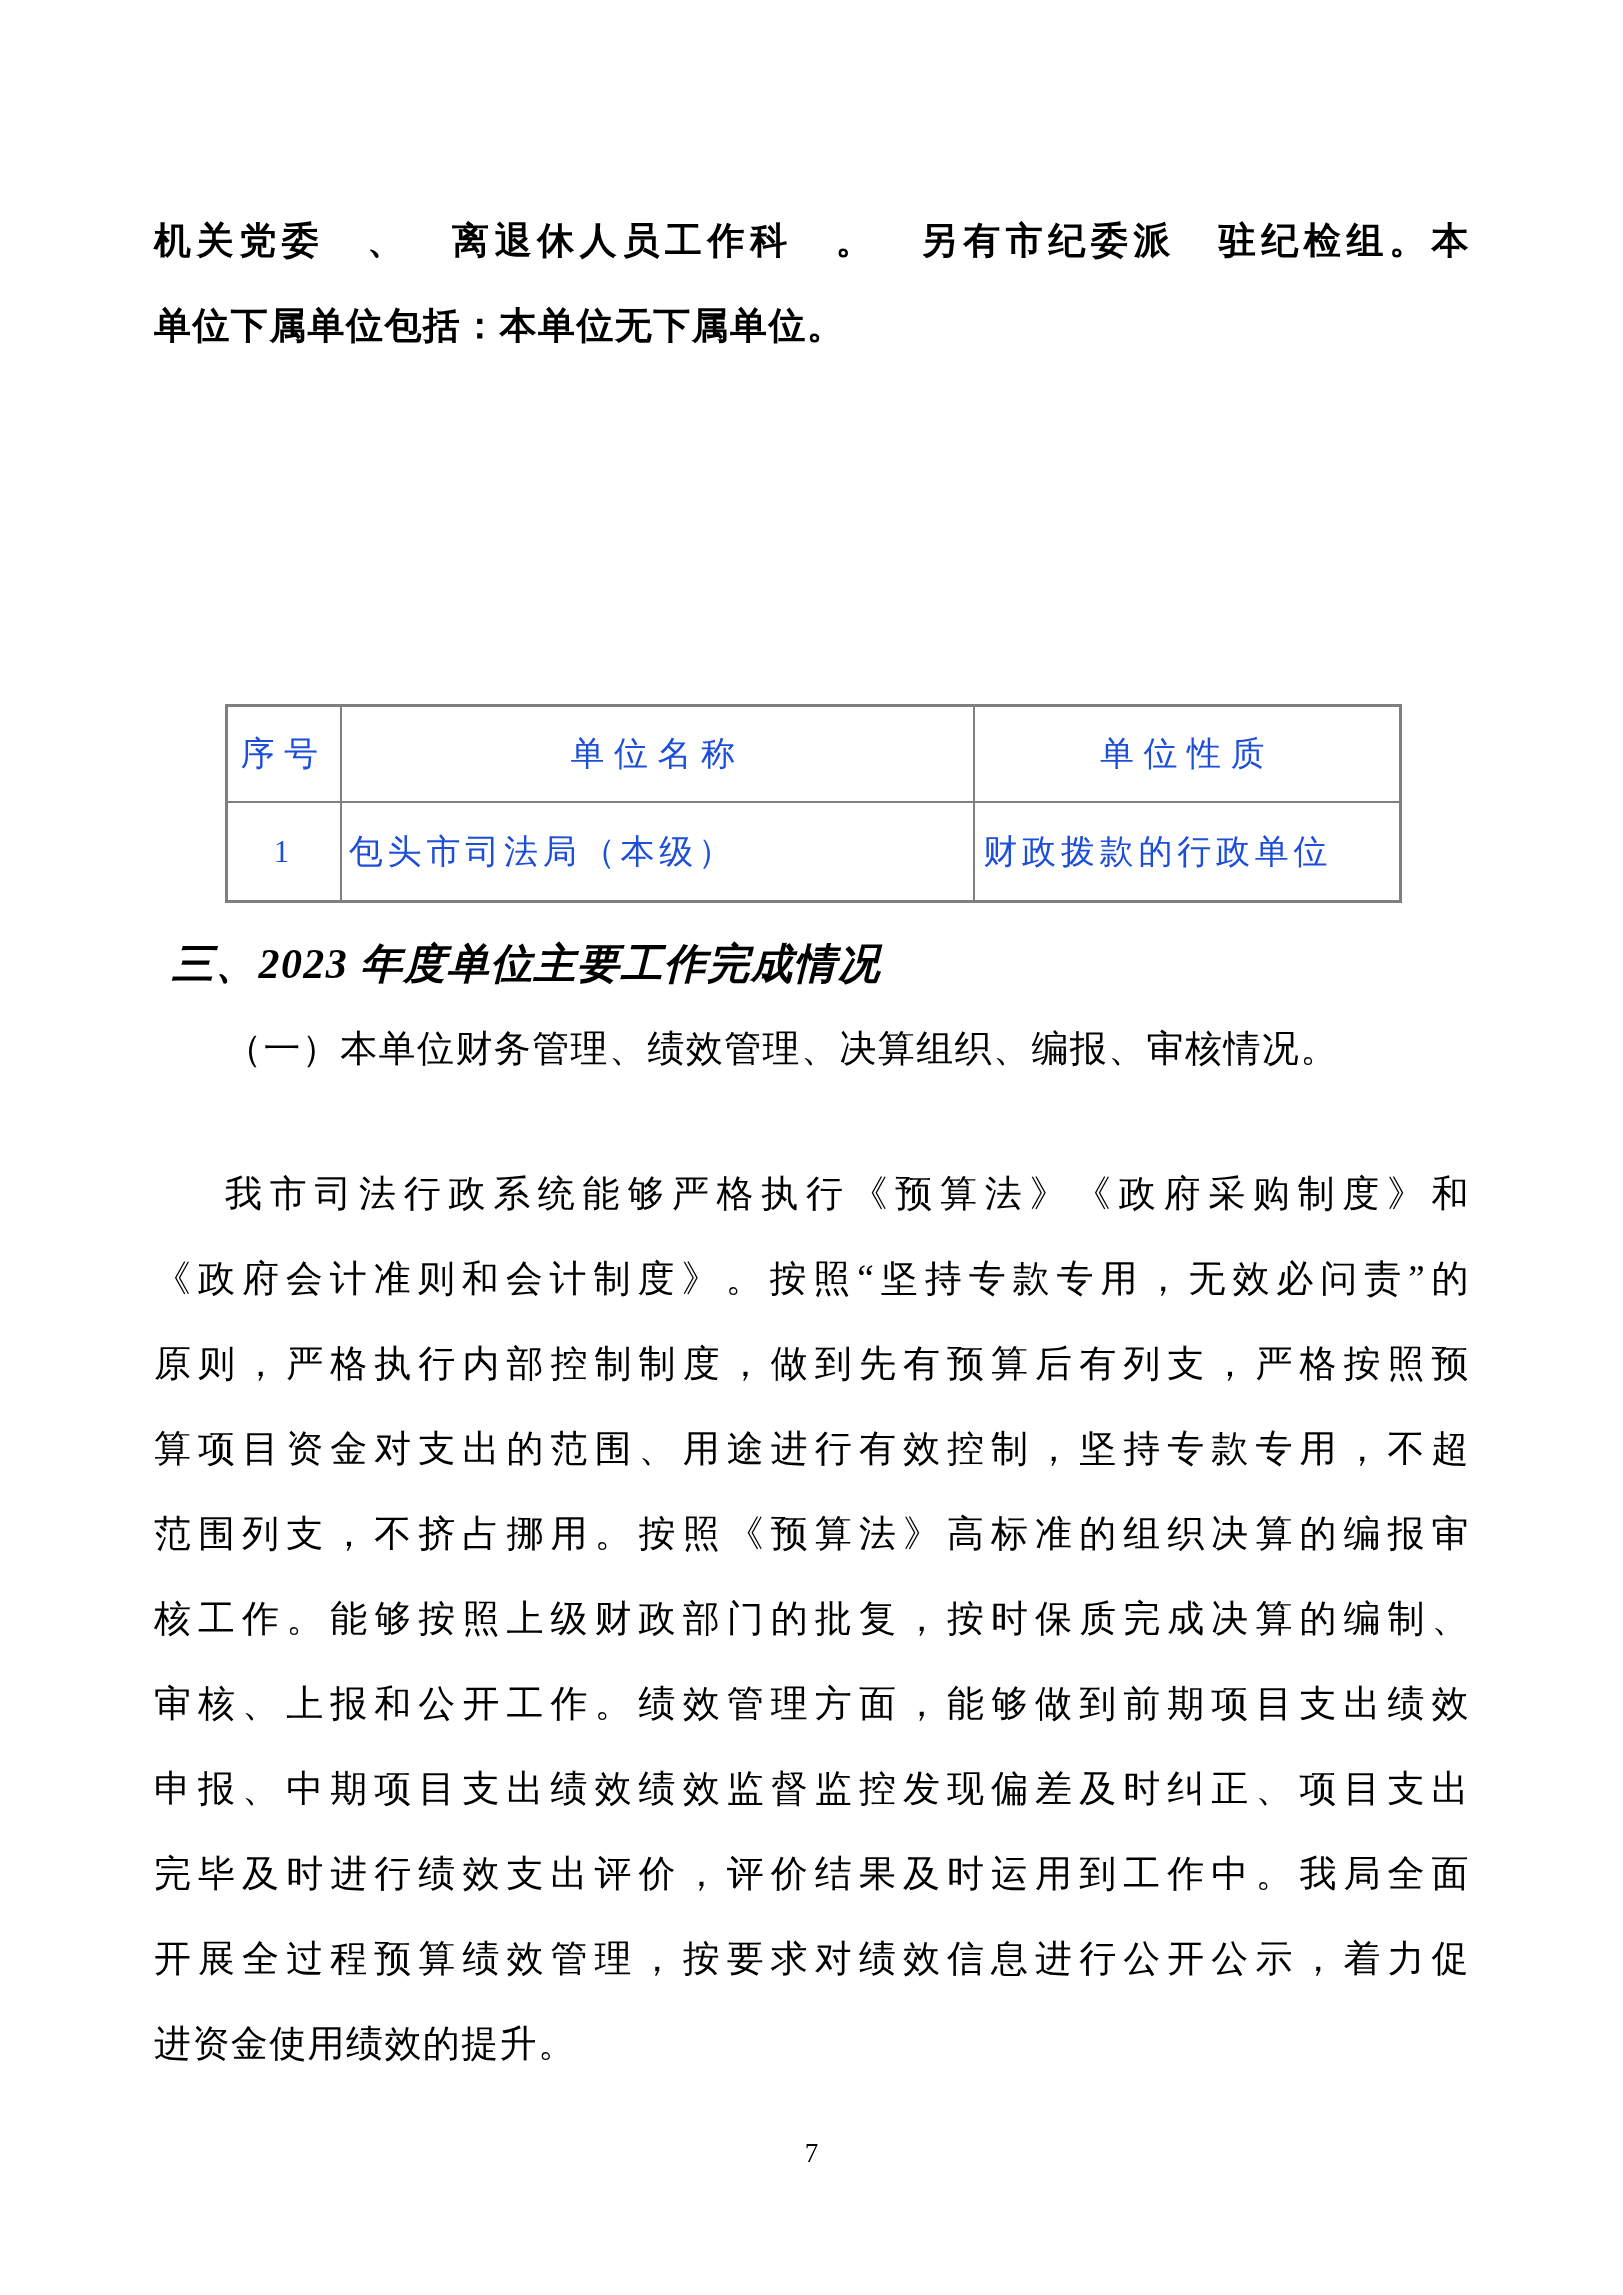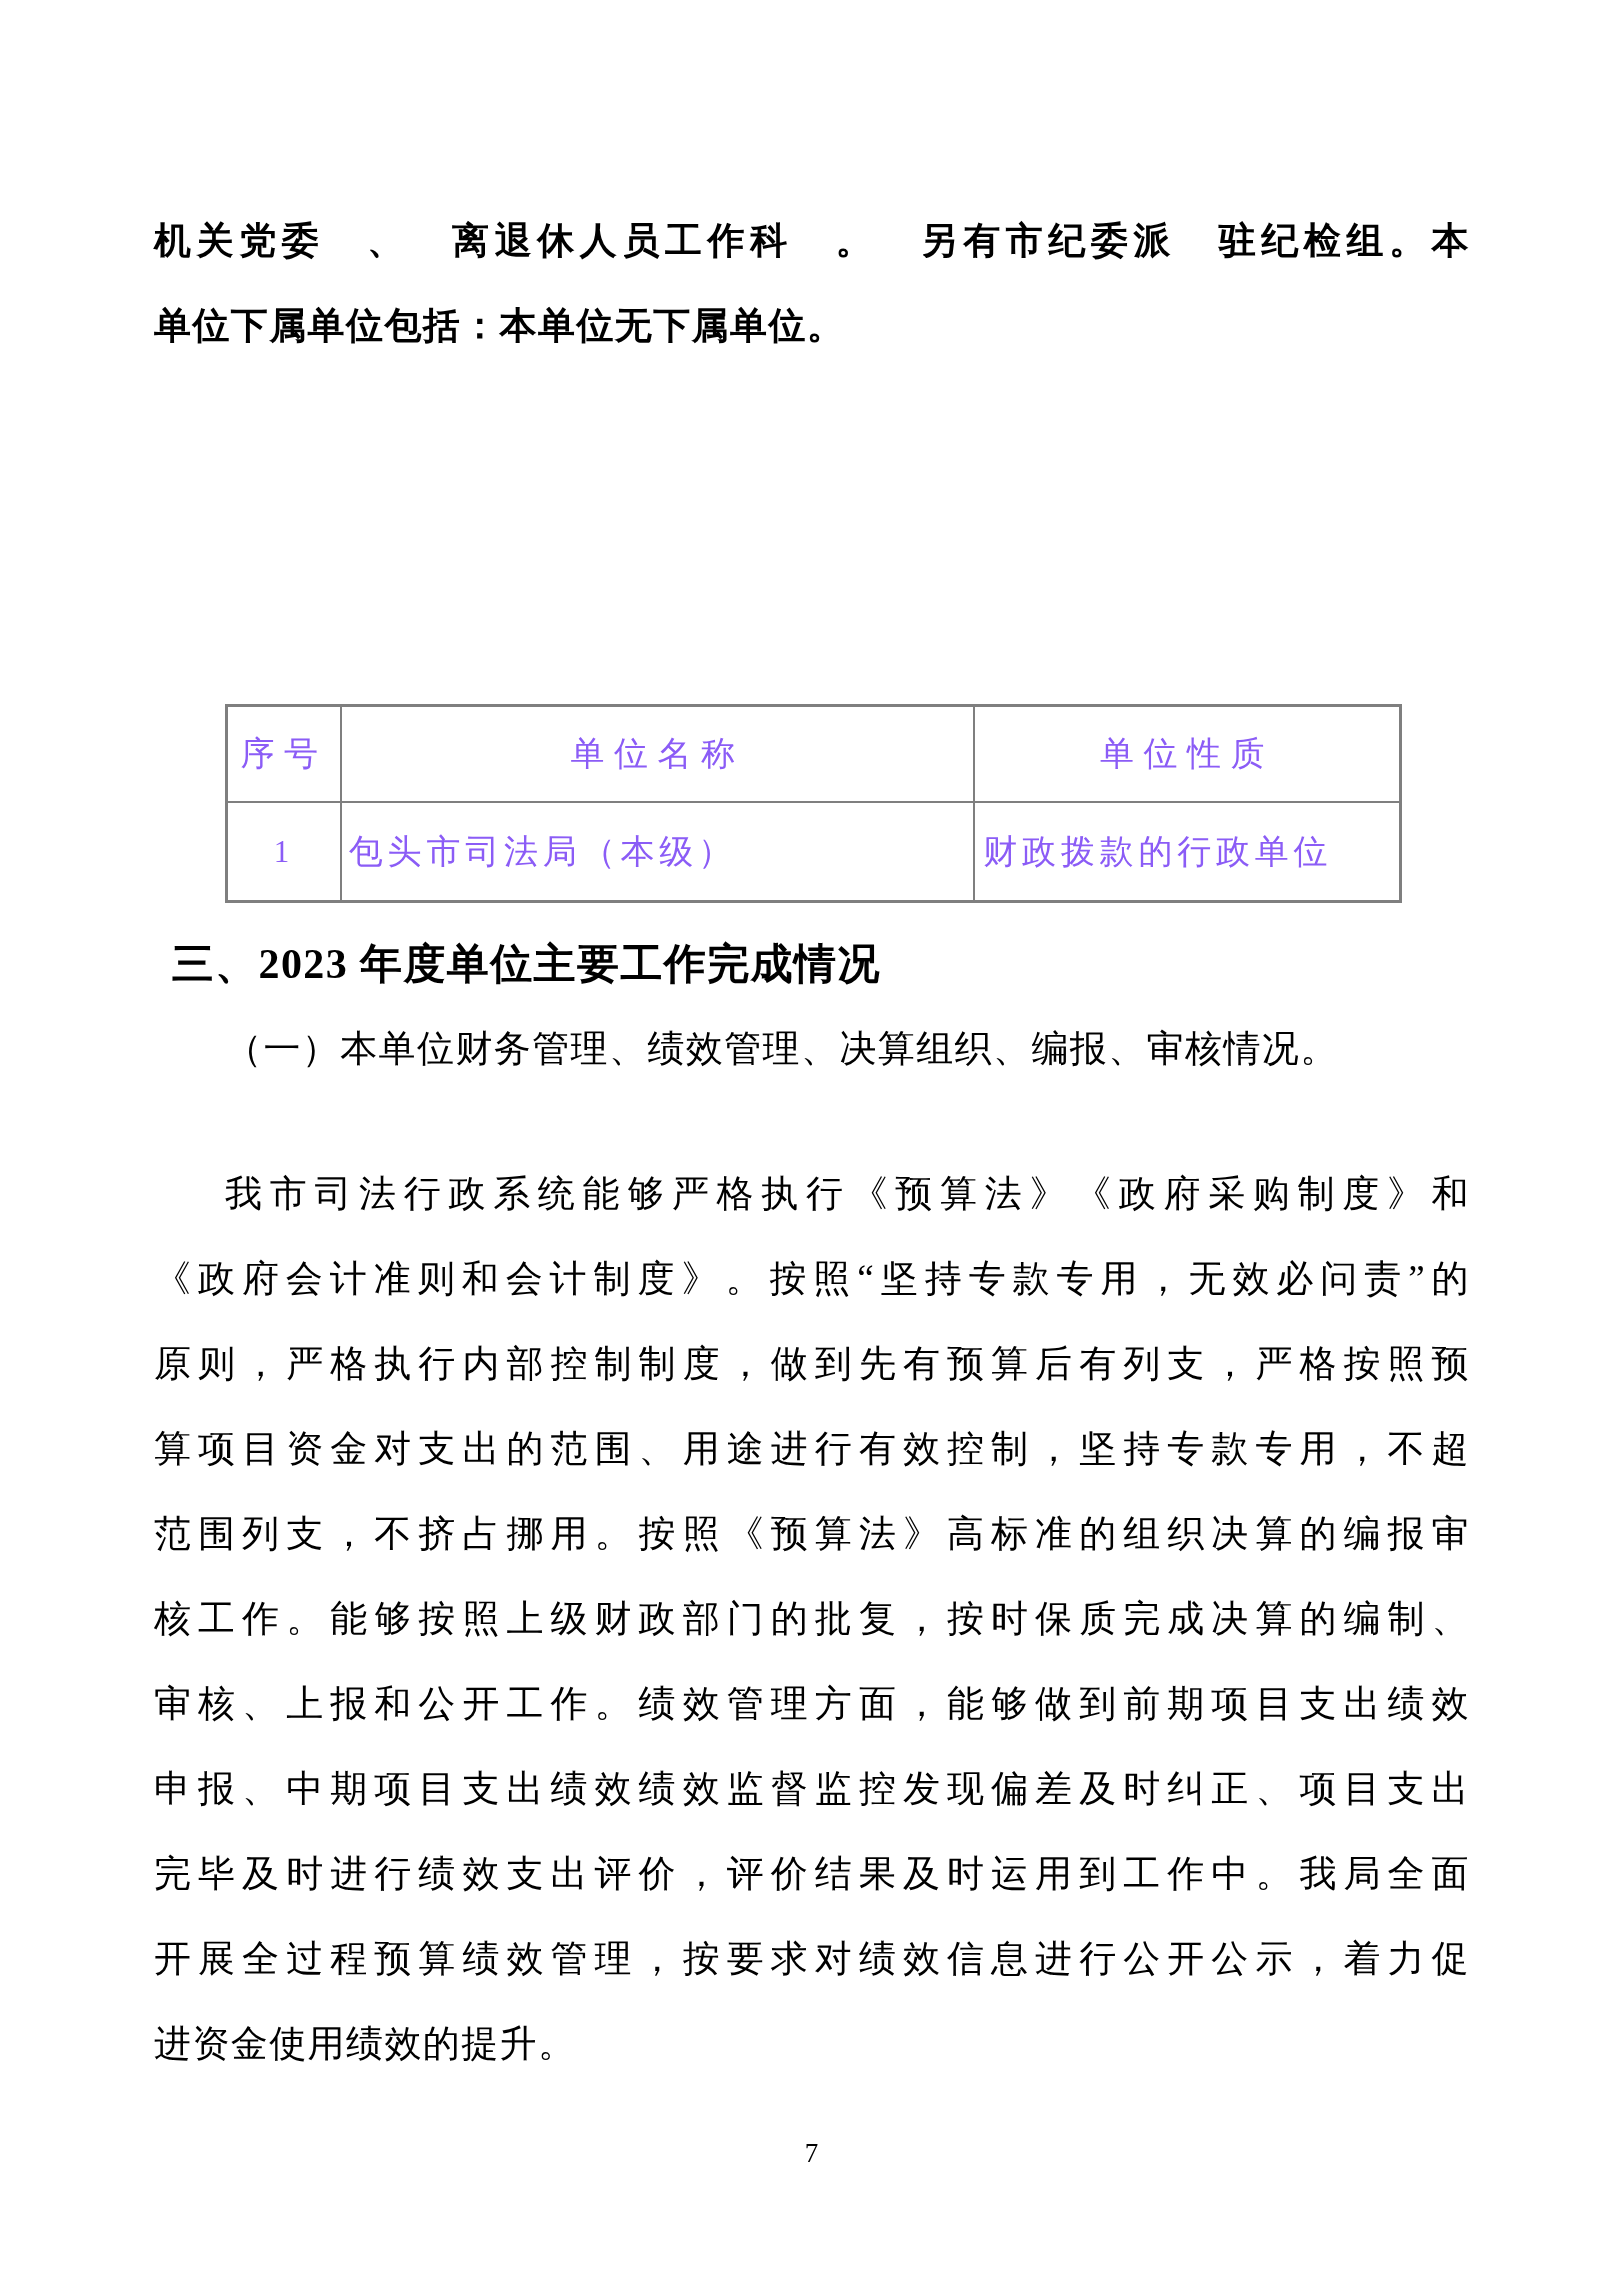--- a/index.html
+++ b/index.html
@@ -37,34 +37,35 @@
     text-indent: 71px;
   }
   .heading {
     font-size: 42px;
     font-weight: bold;
     line-height: 63px;
     letter-spacing: 1.4px;
     padding-left: 17.7px;
     text-align: right;
     text-align-last: left;
+    font-style: italic;
   }
   table.units {
     position: absolute;
     left: 225px;
     top: 704px;
     width: 1177px;
     border-collapse: collapse;
     table-layout: fixed;
     border: 3.4px solid #7f7f7f;
   }
   table.units td {
     border: 2px solid #7f7f7f;
     font-size: 34px;
-    color: #8b5cf6;
+    color: #1d4ed8;
     background: #ffffff;
     padding: 0;
     vertical-align: middle;
     margin-left: 48px;
   }
   table.units tr.hdr td {
     height: 94px;
     text-align: center;
     letter-spacing: 9.5px;
   }

